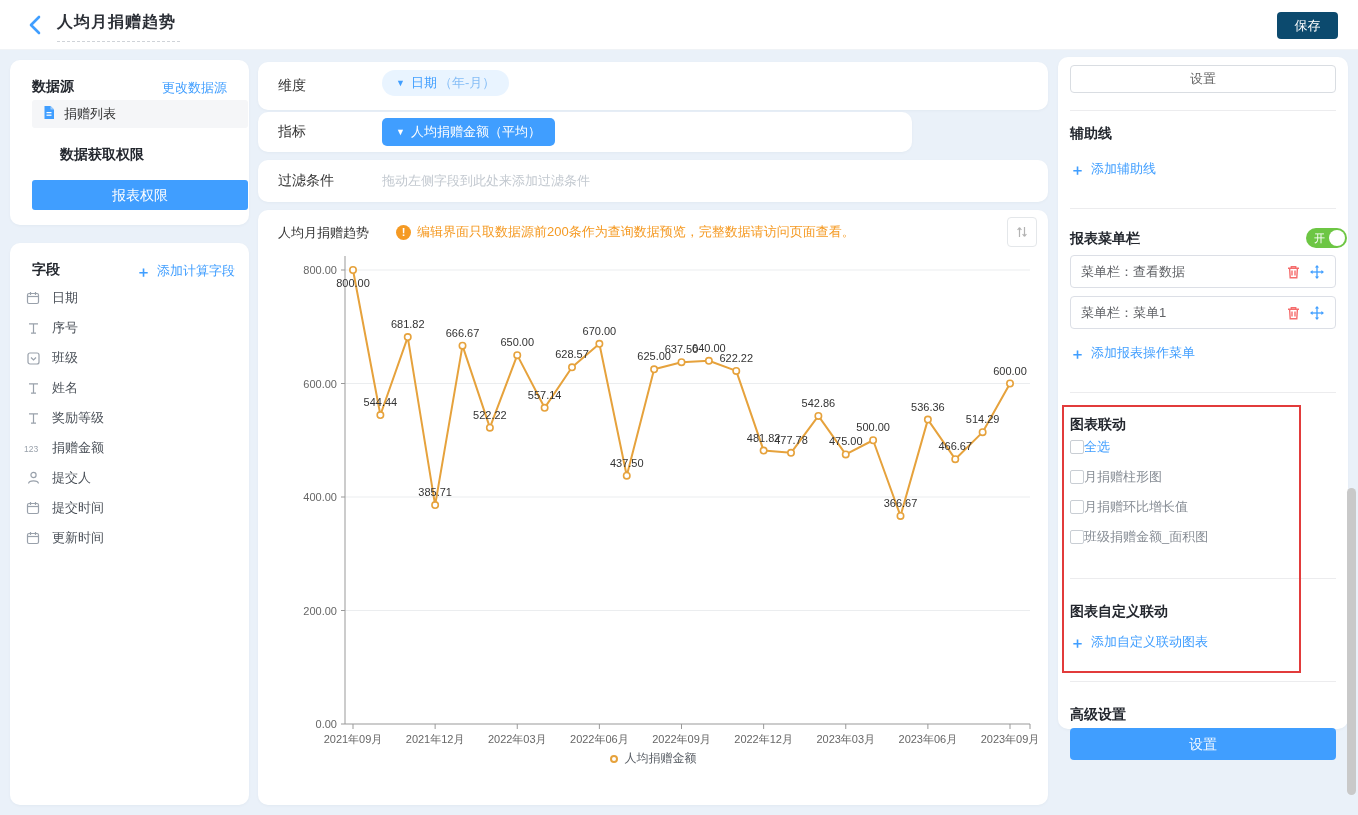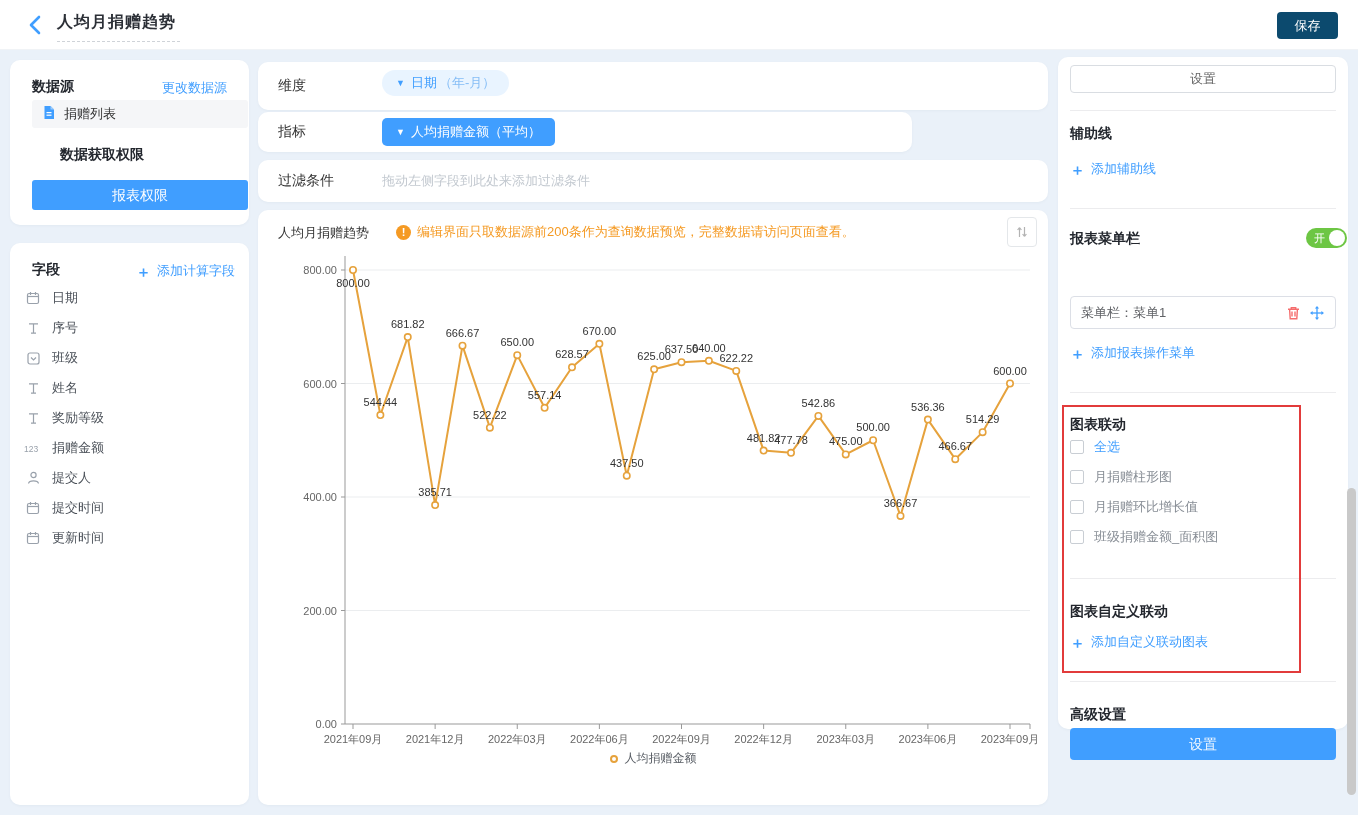--- a/index.html
+++ b/index.html
@@ -60,21 +60,21 @@
   .rp-h { position:absolute; left:12px; font-weight:bold; font-size:14px; color:#23272e; }
   .rp-add { position:absolute; left:12px; display:flex; align-items:center; gap:6px; color:#409EFF; font-size:13px; cursor:pointer; }
   .plus { font-size:15px; font-weight:bold; line-height:1; }
   .toggle { position:absolute; left:248px; width:41px; height:20px; border-radius:10px; background:#6DC644; cursor:pointer; }
   .toggle .t-label { position:absolute; left:8px; top:3px; color:#fff; font-size:11px; }
   .toggle .knob { position:absolute; right:2px; top:2px; width:16px; height:16px; background:#fff; border-radius:50%; }
   .menu-box { position:absolute; left:12px; width:266px; height:33px; border:1px solid #dcdfe6; border-radius:4px;
     display:flex; align-items:center; padding:0 10px; gap:8px; cursor:pointer; }
   .menu-box .m-label { flex:1; color:#606266; font-size:13px; }
   .icon-btn { width:16px; height:16px; display:flex; align-items:center; justify-content:center; cursor:pointer; }
-  .cb-row { position:absolute; left:12px; display:flex; align-items:center; gap:10px; cursor:pointer; }
+  .cb-row { position:absolute; left:12px; display:flex; align-items:center; cursor:pointer; }
   .cb { width:14px; height:14px; border:1px solid #c9ced4; border-radius:2px; background:#fff; flex:none; }
   .cb-row .opt { color:#878d95; font-size:13px; }
   .cb-row .opt-blue { color:#409EFF; font-size:13px; }
   .rp-btn-blue { position:absolute; left:12px; width:266px; height:32px; background:#409EFF; border:none; border-radius:4px;
     color:rgba(255,255,255,.92); font-size:14px; line-height:32px; text-align:center; cursor:pointer; }
 
   .annotation-box { position:absolute; left:1062px; top:405px; width:239px; height:268px;
     border:2px solid #E23B3B; pointer-events:none; z-index:50; }
   .scroll-thumb { position:absolute; left:1347px; top:488px; width:9px; height:307px; background:#c9c9c9; border-radius:5px; cursor:pointer; }
 </style>
@@ -337,20 +337,35 @@
     <span class="plus">＋</span>
     <span>添加辅助线</span>
   </div>
   <div class="divider" style="top:151px;"></div>
 
   <div class="rp-h" style="top:173px;text-align:center;">报表菜单栏</div>
   <div class="toggle" style="top:171px;">
     <span class="t-label">开</span>
     <span class="knob"></span>
   </div>
+  <div class="menu-box" style="top: 198px;">
+      <span class="m-label">菜单栏：查看数据</span>
+      <span class="icon-btn">
+        <svg width="13" height="14" viewBox="0 0 13 14">
+          <path d="M1 3.2h11M4.3 3.2V1.6h4.4v1.6M2.6 3.2l.6 9.6h6.6l.6-9.6M5 5.6v4.8M8 5.6v4.8" stroke="#F56C6C" stroke-width="1.4" fill="none"></path>
+        </svg>
+      </span>
+      <span class="icon-btn">
+        <svg width="14" height="14" viewBox="0 0 14 14">
+          <path d="M7 0l2.1 2.6H4.9zM7 14l2.1-2.6H4.9zM0 7l2.6-2.1v4.2zM14 7l-2.6-2.1v4.2z" fill="#409EFF"></path>
+          <rect x="6.35" y="2" width="1.3" height="10" fill="#409EFF"></rect>
+          <rect x="2" y="6.35" width="10" height="1.3" fill="#409EFF"></rect>
+        </svg>
+      </span>
+    </div>
     <div class="menu-box" style="top: 239px;">
       <span class="m-label">菜单栏：菜单1</span>
       <span class="icon-btn">
         <svg width="13" height="14" viewBox="0 0 13 14">
           <path d="M1 3.2h11M4.3 3.2V1.6h4.4v1.6M2.6 3.2l.6 9.6h6.6l.6-9.6M5 5.6v4.8M8 5.6v4.8" stroke="#F56C6C" stroke-width="1.4" fill="none"></path>
         </svg>
       </span>
       <span class="icon-btn">
         <svg width="14" height="14" viewBox="0 0 14 14">
           <path d="M7 0l2.1 2.6H4.9zM7 14l2.1-2.6H4.9zM0 7l2.6-2.1v4.2zM14 7l-2.6-2.1v4.2z" fill="#409EFF"></path>

